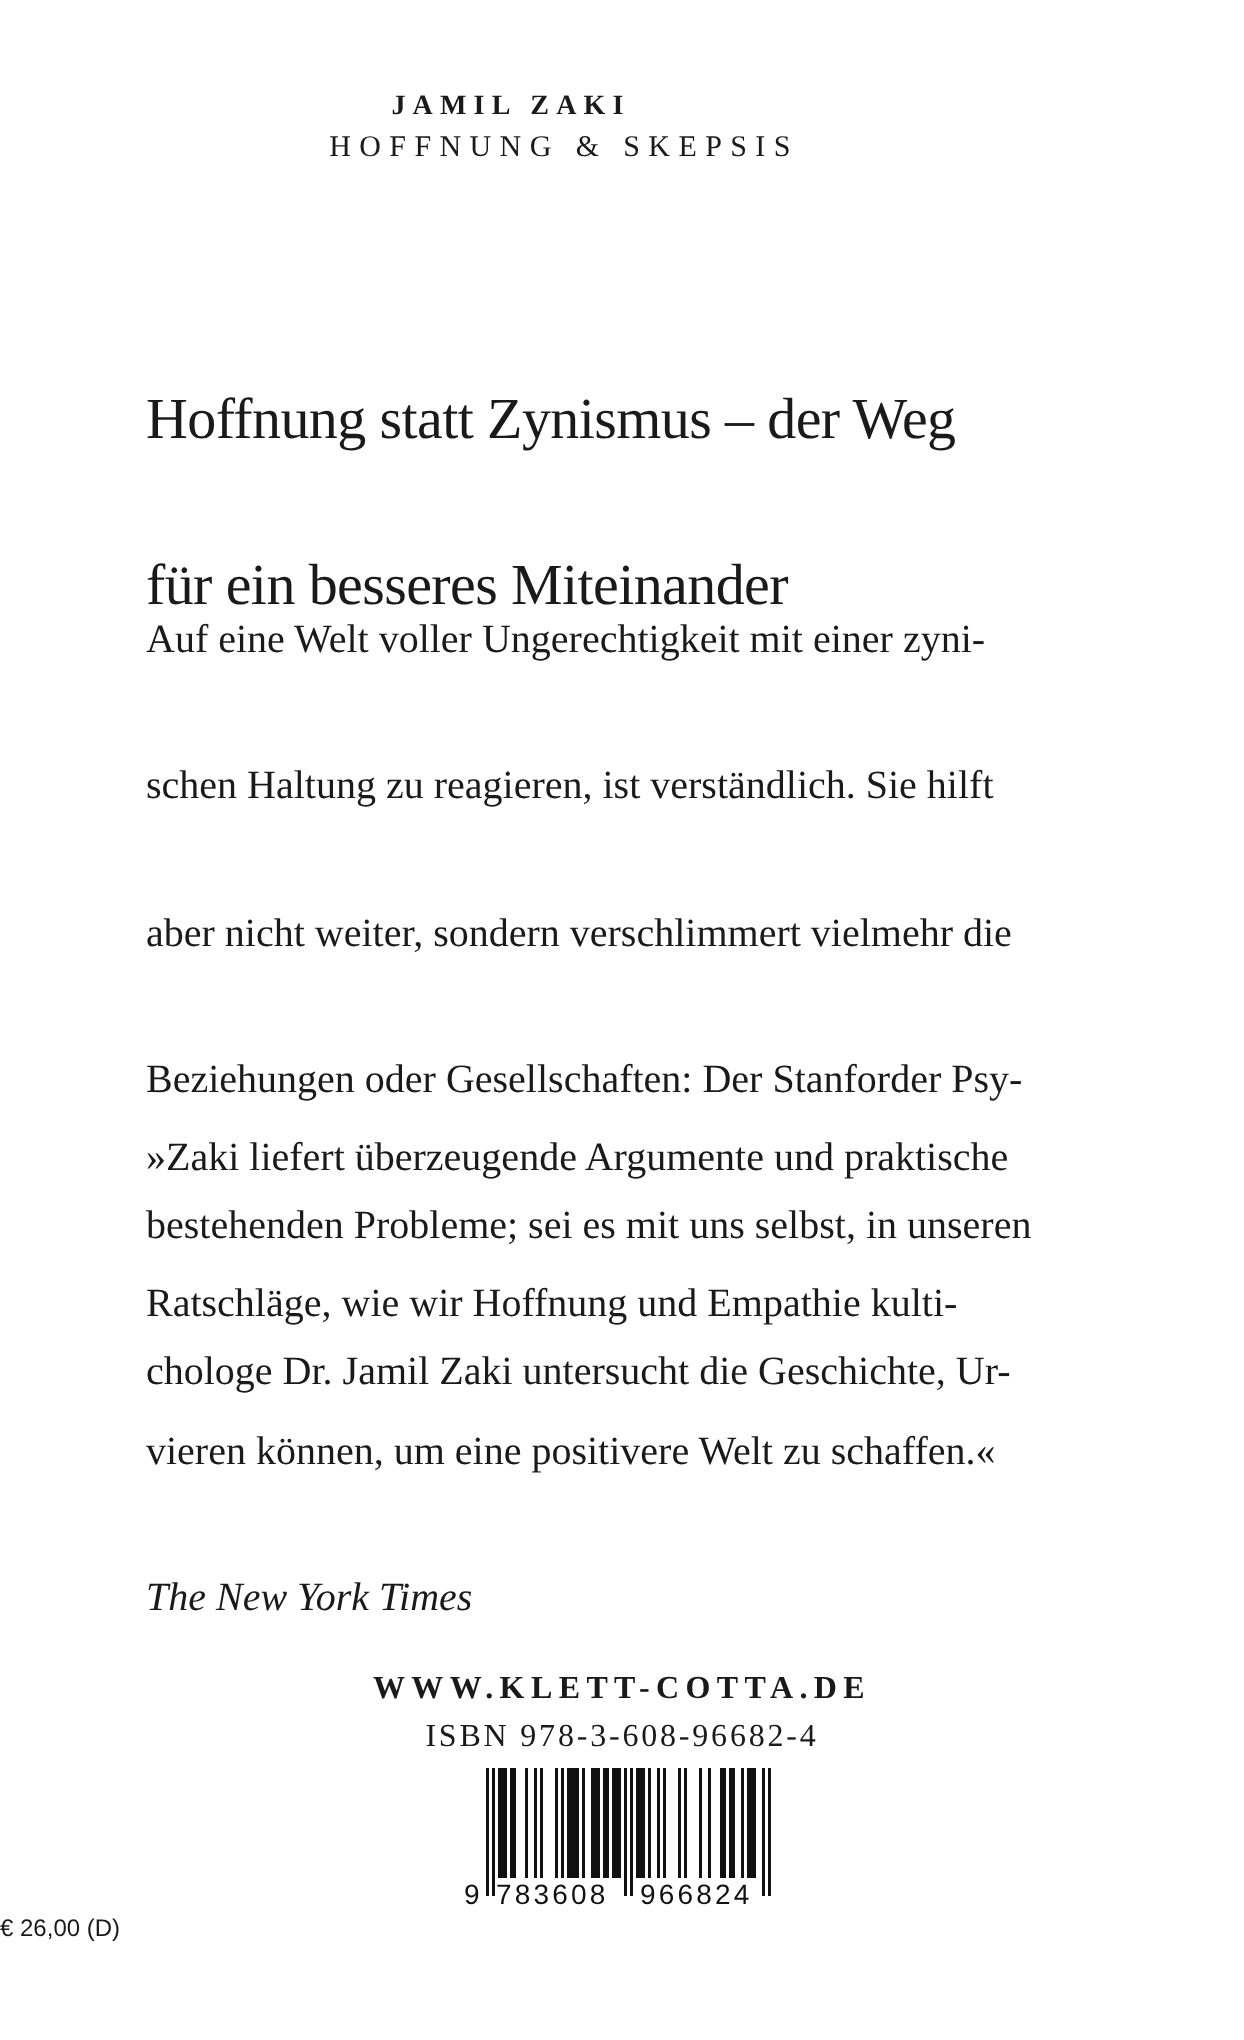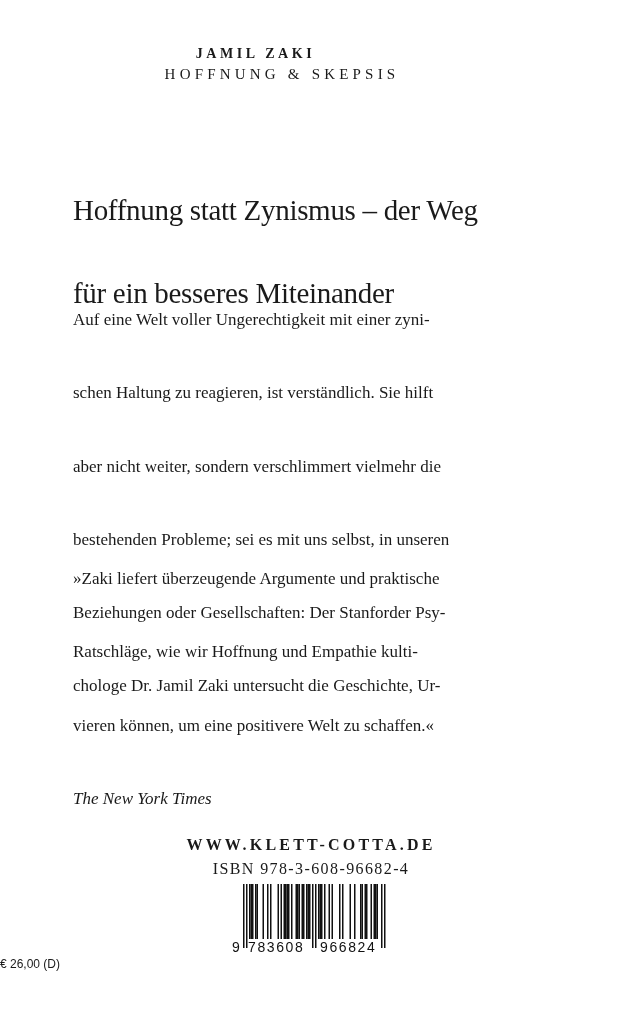--- a/index.html
+++ b/index.html
@@ -5,21 +5,21 @@
   html, body { margin:0; padding:0; background:#ffffff; }
   body { width:622px; height:1020px; position:relative; overflow:hidden; color:#1a1a1a;
          font-family:"DejaVu Serif", serif; }
   .author { position:absolute; top:46px; left:0; width:511px; text-align:center;
             font-family:"Liberation Serif", serif; font-weight:bold; font-size:14px; letter-spacing:3.6px; }
   .series { position:absolute; top:66px; left:0; width:564px; text-align:center;
             font-family:"Liberation Serif", serif; font-size:15px; letter-spacing:4.2px; }
   .headline { position:absolute; top:147px; left:73px; width:520px;
               font-family:"Liberation Serif", serif; font-size:29px; line-height:40px; letter-spacing:-0.3px; }
   .para { position:absolute; left:73px; width:500px;
-          font-family:"Liberation Serif", serif; font-size:17px; line-height:30.3px; }
+          font-family:"Liberation Serif", serif; font-size:20px; line-height:30.3px; }
   .p1 { top:262px; }
   .p2 { top:521px; }
   .line { display:block; white-space:nowrap;margin-top:43px; }
   .source { font-style:italic; }
   .url { position:absolute; top:836px; left:0; width:622px; text-align:center;
          font-family:"Liberation Serif", serif; font-weight:bold; font-size:16px; letter-spacing:3.2px; }
   .isbn { position:absolute; top:860px; left:0; width:622px; text-align:center;
           font-family:"Liberation Serif", serif; font-size:16px; letter-spacing:1.4px; }
   .barcode { position:absolute; top:884px; left:232px; width:162px; height:70px; }
   .price { position:absolute; top:957px; left:0; width:622px; 
@@ -33,22 +33,22 @@
 
 <div class="headline">
   <span class="line">Hoffnung statt Zynismus – der Weg</span>
   <span class="line">für ein besseres Miteinander</span>
 </div>
 
 <div class="para p1">
   <span class="line">Auf eine Welt voller Ungerechtigkeit mit einer zyni-</span>
   <span class="line">schen Haltung zu reagieren, ist verständlich. Sie hilft</span>
   <span class="line">aber nicht weiter, sondern verschlimmert vielmehr die</span>
+  <span class="line">Beziehungen oder Gesellschaften: Der Stanforder Psy-</span>
   <span class="line">bestehenden Probleme; sei es mit uns selbst, in unseren</span>
-  <span class="line">Beziehungen oder Gesellschaften: Der Stanforder Psy-</span>
   <span class="line">chologe Dr. Jamil Zaki untersucht die Geschichte, Ur-</span>
 </div>
 
 <div class="para p2">
   <span class="line">»Zaki liefert überzeugende Argumente und praktische</span>
   <span class="line">Ratschläge, wie wir Hoffnung und Empathie kulti-</span>
   <span class="line">vieren können, um eine positivere Welt zu schaffen.«</span>
   <span class="line source">The New York Times</span>
 </div>
 

